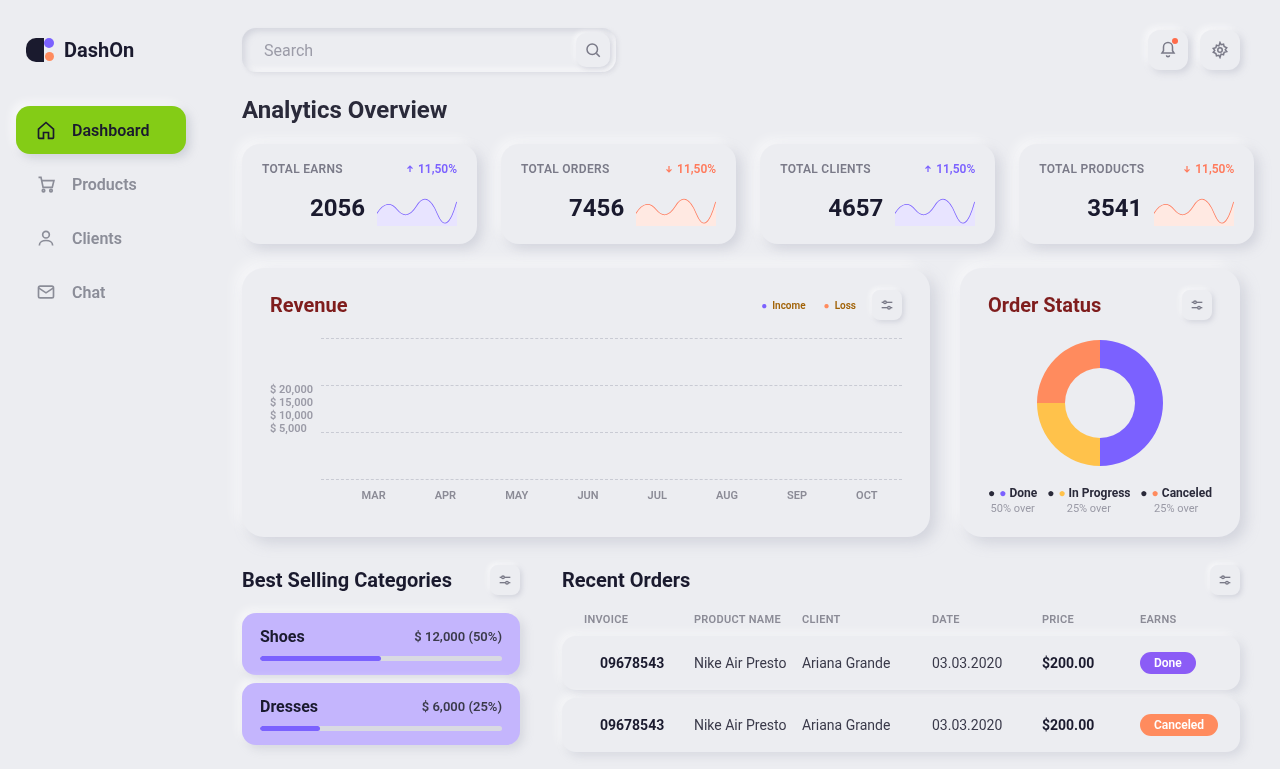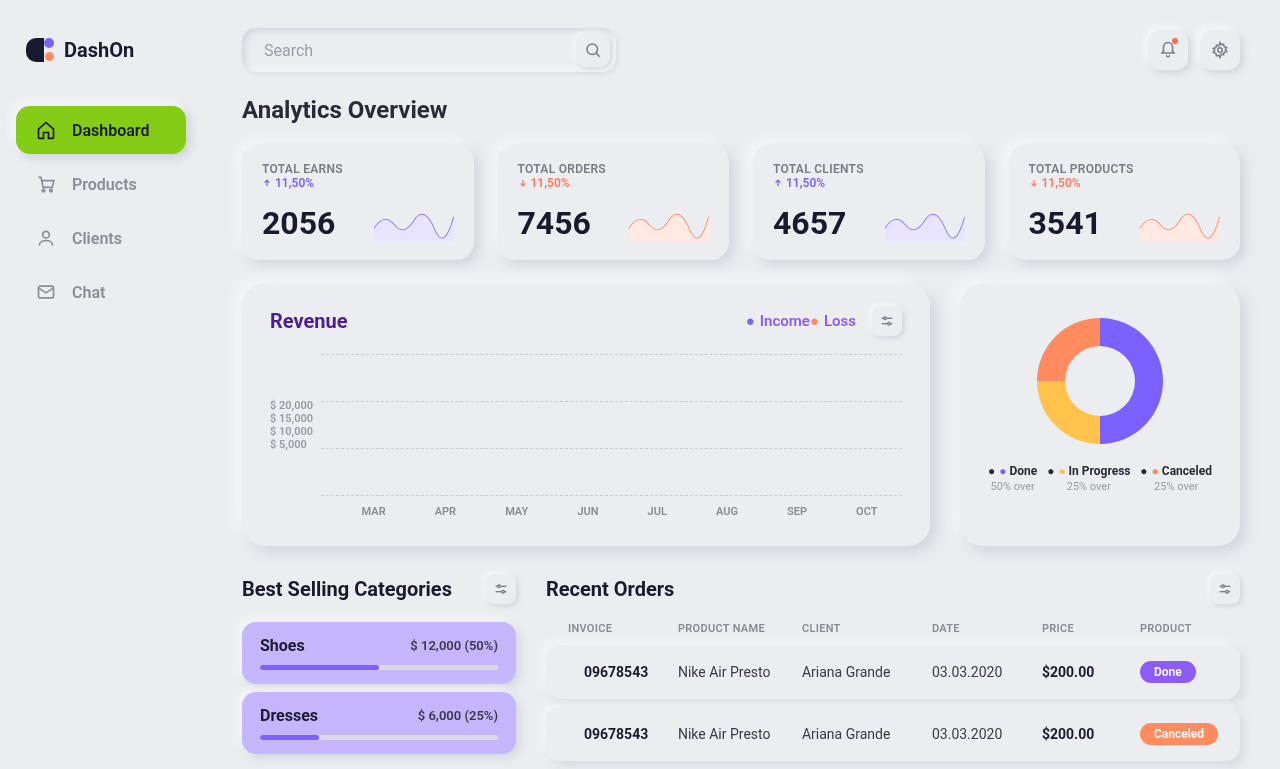--- a/index.html
+++ b/index.html
@@ -24,34 +24,34 @@
 .spacer { flex: 1; }
 .icon-btn { width: 40px; height: 40px; border-radius: 12px; display: flex; align-items: center; justify-content: center; background: #ecedf1; box-shadow: 3px 3px 7px rgba(163,167,182,0.35), -3px -3px 7px rgba(255,255,255,0.7); cursor: pointer; position: relative; }
 .notif-dot { position: absolute; top: 8px; right: 10px; width: 6px; height: 6px; background: #ff6b4a; border-radius: 50%; }
 .user { display: flex; align-items: center; gap: 12px; cursor: pointer; }
 .avatar { width: 36px; height: 36px; border-radius: 50%; background: linear-gradient(135deg,#d89a7a,#b56d54); position: relative; overflow: hidden; }
 .avatar::after{content:'';position:absolute;left:9px;top:6px;width:18px;height:18px;background:#f4d5c4;border-radius:50%;}
 .user-name { font-size: 15px; font-weight: 600; color: #2a2a3a; }
 .h1 { font-size: 24px; font-weight: 700; color: #2a2a3a; margin-bottom: 20px; }
 .stats { display: flex; gap: 24px; margin-bottom: 24px; }
 .stat { flex: 1; background: #ecedf1; border-radius: 18px; padding: 18px 20px; box-shadow: 5px 5px 12px rgba(163,167,182,0.35), -5px -5px 12px rgba(255,255,255,0.6); }
-.stat-head { display: flex; justify-content: space-between; font-size: 12px; font-weight: 600; margin-bottom: 14px; flex-direction: column; }
+.stat-head { display: flex; justify-content: space-between; font-size: 12px; font-weight: 600; margin-bottom: 14px; }
 .stat-label { color: #7a7a88; letter-spacing: 0.3px; }
 .stat-delta { display: flex; align-items: center; gap: 3px; }
 .delta-up { color: #7b61ff; }
 .delta-down { color: #ff7a5c; }
 .stat-body { display: flex; align-items: center; justify-content: space-between; gap: 12px; }
-.stat-value { font-size: 32px; font-weight: 700; color: #1a1a2e; }
+.stat-value { font-size: 24px; font-weight: 700; color: #1a1a2e; margin-left: 48px; }
 .spark { width: 80px; height: 36px; }
 .row2 { display: flex; gap: 30px; margin-bottom: 28px; }
 .card { background: #ecedf1; border-radius: 22px; padding: 22px 28px; box-shadow: 6px 6px 14px rgba(163,167,182,0.35), -6px -6px 14px rgba(255,255,255,0.6); position: relative; }
 .revenue { flex: 1; }
 .card-head { display: flex; align-items: center; justify-content: space-between; margin-bottom: 18px; }
-.card-title { font-size: 20px; font-weight: 700; color: #4c1d95; }
-.legend { display: flex; font-size: 15px; font-weight: 600; color: #8b5cf6; }
+.card-title { font-size: 20px; font-weight: 700; color: #7f1d1d; }
+.legend { display: flex; gap: 18px; font-size: 10px; font-weight: 600; color: #a16207; }
 .legend span::before { content: '●'; margin-right: 5px; }
 .lg-income::before { color: #7b61ff; }
 .lg-loss::before { color: #ff8b5e; }
 .filter-btn { width: 30px; height: 30px; border-radius: 8px; display: flex; align-items: center; justify-content: center; background: #ecedf1; box-shadow: 2px 2px 5px rgba(163,167,182,0.35), -2px -2px 5px rgba(255,255,255,0.7); cursor: pointer; }
 .chart { display: flex; height: 170px; }
 .yaxis { display: flex; flex-direction: column; justify-content: center; padding: 0 8px 28px 0; font-size: 11px; color: #9a9aa6; font-weight: 600; }
 .plot { flex: 1; position: relative; }
 .grid { position: absolute; left: 0; right: 0; top: 0; bottom: 28px; display: flex; flex-direction: column; justify-content: space-between; }
 .grid div { border-top: 1px dashed #c9cbd4; }
 .bars { position: absolute; left: 0; right: 0; top: 0; bottom: 28px; display: flex; align-items: flex-end; justify-content: space-around; }
@@ -60,35 +60,35 @@
 .b-loss { background: linear-gradient(180deg,#ffb05c,#ff8b5e); }
 .b-income { background: linear-gradient(180deg,#9d87ff,#7b61ff); }
 .xaxis { position: absolute; left: 16px; right: 0; bottom: 0; height: 26px; display: flex; justify-content: space-around; font-size: 11px; color: #8b8b96; font-weight: 600; align-items: center; }
 .order-status { width: 280px; }
 .donut-wrap { display: flex; justify-content: center; margin: 10px 0 18px; }
 .os-legend { display: flex; justify-content: space-between; font-size: 12px; }
 .os-legend > div { text-align: center; }
 .os-legend .t { font-weight: 700; color: #2a2a3a; }
 .os-legend .t::before { content: '●'; margin-right: 4px; }
 .os-legend .s { color: #9a9aa6; font-size: 11px; margin-top: 2px; }
-.row3 { display: flex; gap: 30px; }
+.row3 { display: flex; gap: 42px; }
 .bsc { width: 280px; }
 .section-head { display: flex; align-items: center; justify-content: space-between; margin-bottom: 18px; }
 .section-head h2 { font-size: 20px; font-weight: 700; color: #1a1a2e; }
 .cat-card { background: #c4b5fd; border-radius: 14px; padding: 14px 18px; margin-bottom: 8px; box-shadow: 4px 4px 10px rgba(163,167,182,0.3), -4px -4px 10px rgba(255,255,255,0.6); }
 .cat-row { display: flex; justify-content: space-between; align-items: center; margin-bottom: 10px; }
 .cat-name { font-size: 16px; font-weight: 700; color: #1a1a2e; }
 .cat-val { font-size: 13px; font-weight: 600; color: #3a3a4a; }
 .cat-bar { height: 5px; background: #d9dae2; border-radius: 3px; overflow: hidden; }
 .cat-bar > div { height: 100%; background: #7b61ff; border-radius: 3px; }
 .recent { flex: 1; }
 .table-head { display: flex; padding: 0 22px 10px; font-size: 11px; font-weight: 600; color: #8b8b96; letter-spacing: 0.3px; }
 .table-head > div, .table-row > div { flex-shrink: 0; }
 .c-inv { width: 110px; }
-.c-prod { width: 124px; }
+.c-prod { width: 108px; }
 .c-client { width: 130px; }
 .c-date { width: 110px; }
 .c-price { width: 98px; }
 .c-status { flex: 1; text-align: left; }
 .table-row { display: flex; align-items: center; padding: 16px 22px; background: #ecedf1; border-radius: 14px; margin-bottom: 8px; box-shadow: 4px 4px 10px rgba(163,167,182,0.28), -4px -4px 10px rgba(255,255,255,0.55); font-size: 14px; color: #3a3a4a; }
 .table-row .c-inv { font-weight: 700; color: #1a1a2e; padding-left: 16px; }
 .table-row .c-price { font-weight: 700; color: #1a1a2e; }
 .badge { display: inline-block; padding: 4px 14px; border-radius: 12px; font-size: 12px; font-weight: 600; color: #fff; }
 .badge.done { background: #8b5cf6; }
 .badge.canceled { background: #ff8b5e; }
@@ -317,20 +317,31 @@
               <div>JUL</div>
               <div>AUG</div>
               <div>SEP</div>
               <div>OCT</div>
             </div>
         </div>
       </div>
     </div>
 
     <div class="card order-status">
+      <div class="card-head">
+        <div class="card-title">Order Status</div>
+        <div class="filter-btn">
+          <svg width="16" height="16" viewBox="0 0 24 24" fill="none" stroke="#7a7a88" stroke-width="2">
+              <line x1="4" y1="8" x2="20" y2="8"></line>
+              <line x1="4" y1="16" x2="20" y2="16"></line>
+              <circle cx="9" cy="8" r="2" fill="#ecedf1"></circle>
+              <circle cx="15" cy="16" r="2" fill="#ecedf1"></circle>
+            </svg>
+        </div>
+      </div>
       <div class="donut-wrap">
         <svg id="donut" width="130" height="130" viewBox="0 0 130 130">
             <path d="M65 2 A63 63 0 0 1 65 128 L65 100 A35 35 0 0 0 65 30 Z" fill="#7b61ff"></path>
             <path d="M65 128 A63 63 0 0 1 2 65.00000000000001 L30 65 A35 35 0 0 0 65 100 Z" fill="#ffc24b"></path>
             <path d="M2 65.00000000000001 A63 63 0 0 1 64.99999999999999 2 L65 30 A35 35 0 0 0 30 65 Z" fill="#ff8b5e"></path>
           </svg>
       </div>
       <div class="os-legend" id="os-legend">
           <div>
             <div class="t"><span style="color:#7b61ff">●</span> Done</div>
@@ -394,21 +405,21 @@
               <circle cx="15" cy="16" r="2" fill="#ecedf1"></circle>
             </svg>
         </div>
       </div>
       <div class="table-head">
         <div class="c-inv">INVOICE</div>
         <div class="c-prod">PRODUCT NAME</div>
         <div class="c-client">CLIENT</div>
         <div class="c-date">DATE</div>
         <div class="c-price">PRICE</div>
-        <div class="c-status">PRODUCT</div>
+        <div class="c-status">EARNS</div>
       </div>
       <div id="rows">
           <div class="table-row">
             <div class="c-inv">09678543</div>
             <div class="c-prod">Nike Air Presto</div>
             <div class="c-client">Ariana Grande</div>
             <div class="c-date">03.03.2020</div>
             <div class="c-price">$200.00</div>
             <div class="c-status"><span class="badge done">Done</span></div>
           </div>

